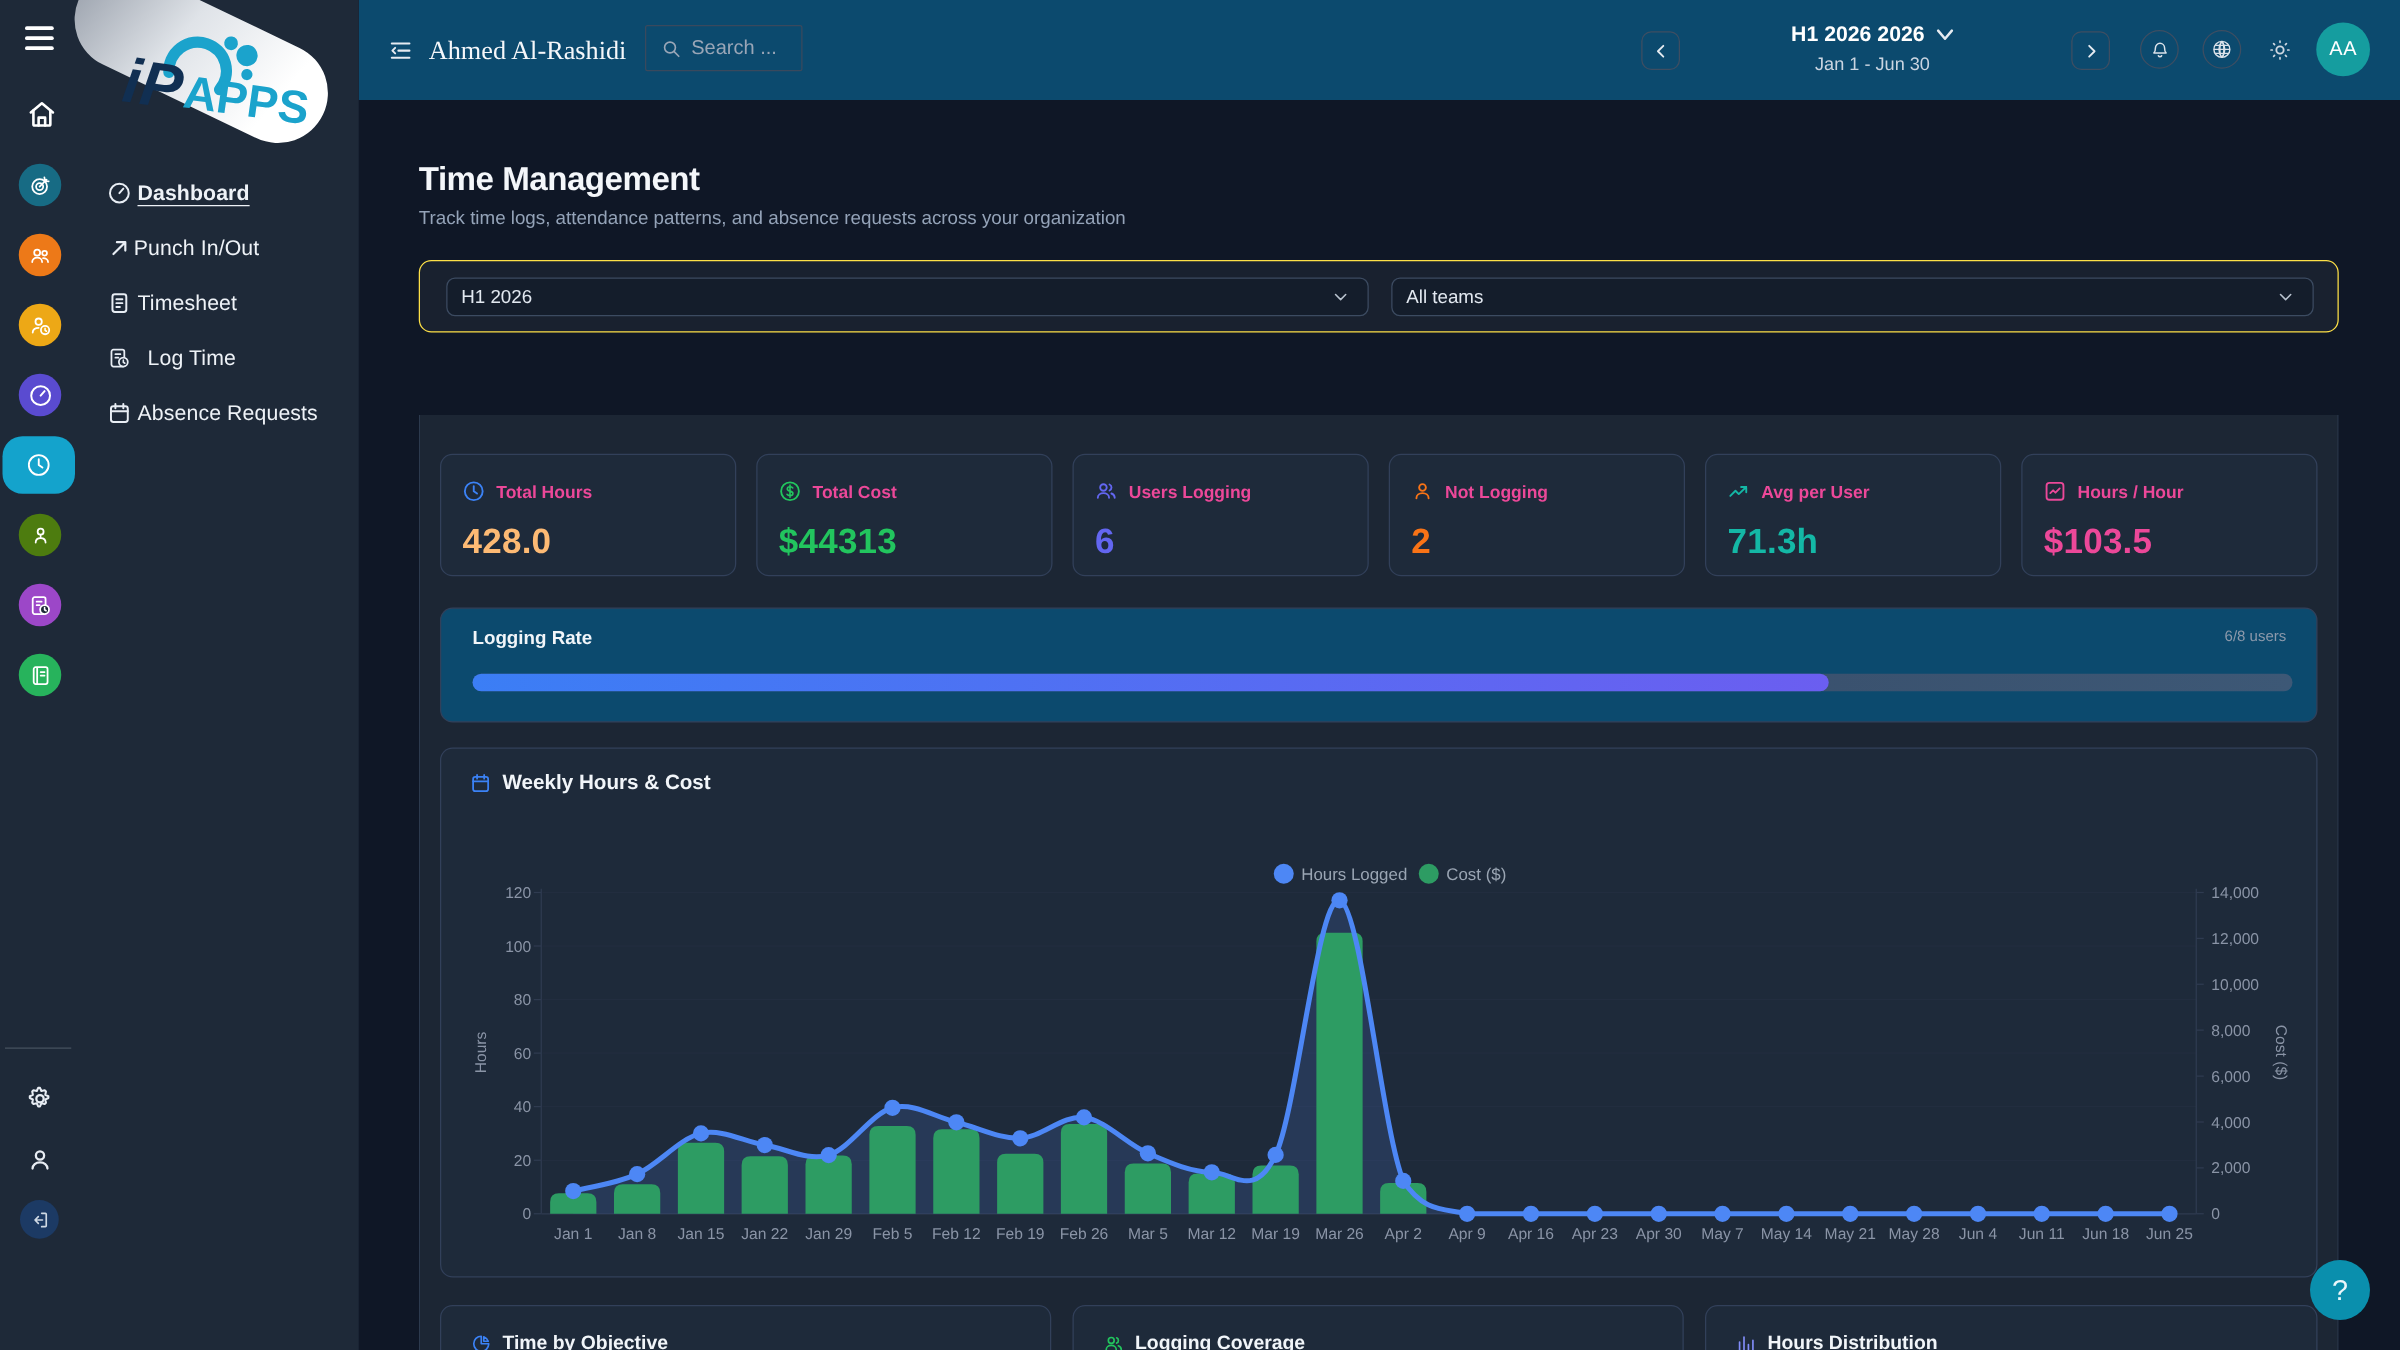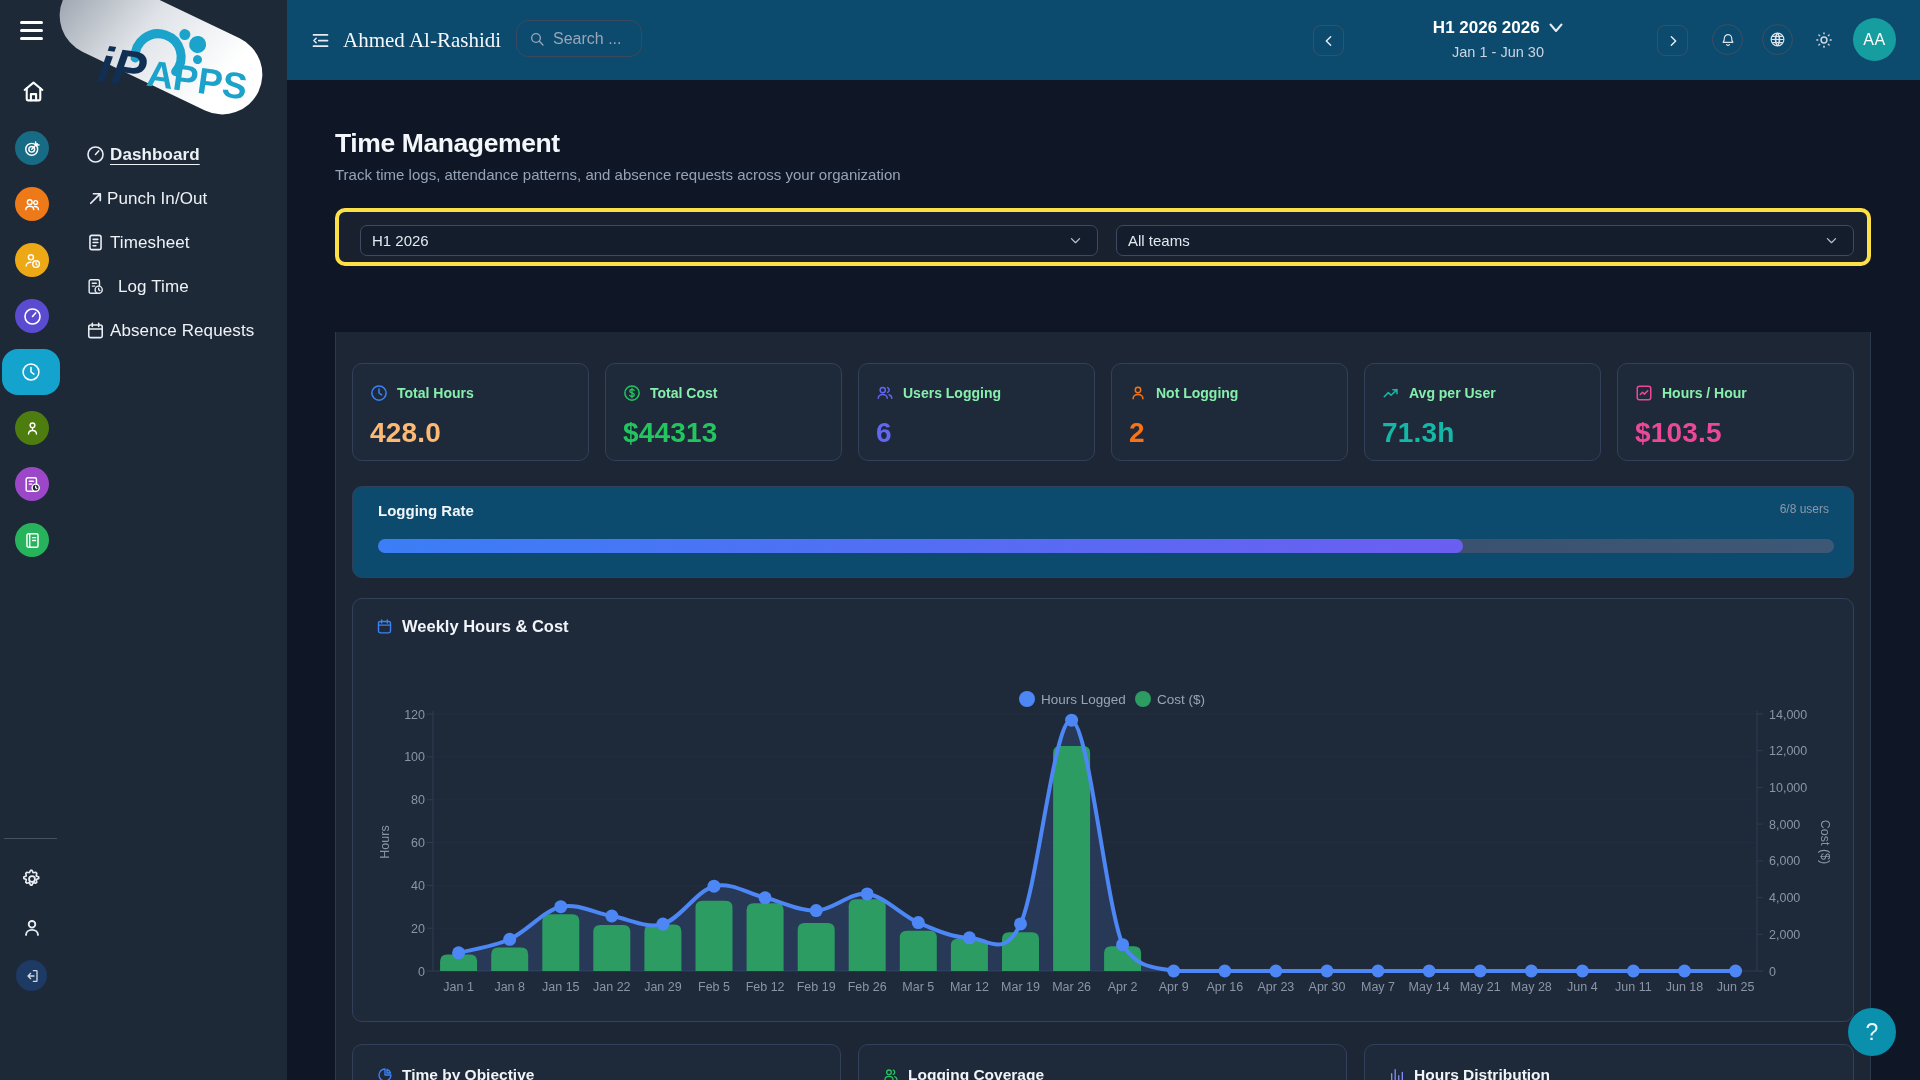--- a/index.html
+++ b/index.html
@@ -26,54 +26,54 @@
 #sdivider { position:absolute; left:4px; top:838px; width:53px; height:1px; background:#46525f; }
 .sfoot { position:absolute; display:flex; align-items:center; justify-content:center; }
 #logoutc { left:16px; top:960px; width:31px; height:31px; border-radius:50%; background:#1c3a64; }
 
 
 #topbar { position:absolute; left:287px; top:0; width:1633px; height:80px;
   background:#0c4a6e; z-index:4; }
 #uname { position:absolute; left:56px; top:28px; font-family:"Liberation Serif",serif;
   font-size:21px; color:#f5f7fa; }
 #searchbox { position:absolute; left:229px; top:20px; width:126px; height:37px;
-  border:1px solid #3a495d; border-radius:12px; display:flex; align-items:center;
+  border:1px solid #3a495d; border-radius:2px; display:flex; align-items:center;
   padding-left:12px; gap:8px; color:#9aa6b7; font-size:16px; }
 .sqbtn { position:absolute; top:25px; width:31px; height:31px; border:1px solid #3e4e62;
   border-radius:8px; display:flex; align-items:center; justify-content:center; }
 .cbtn { position:absolute; top:24px; width:31px; height:31px; border:1px solid #3e4e62;
   border-radius:50%; display:flex; align-items:center; justify-content:center; }
 #period { position:absolute; left:1106px; top:18px; width:210px; text-align:center; }
 #period .t { font-size:17px; font-weight:700; color:#fff; white-space:nowrap; }
 #period .d { font-size:14.5px; color:#cbd5e1; margin-top:6px; }
 #avatar { position:absolute; left:1566px; top:18px; width:43px; height:43px; border-radius:50%;
   background:#159d9f; display:flex; align-items:center; justify-content:center;
   font-size:16px; font-weight:500; color:#fff; letter-spacing:0.5px; }
 
 
 #h1 { position:absolute; left:335px; top:128px; font-size:26.5px; font-weight:700; color:#f4f7fa; letter-spacing:-0.4px; }
 #sub { position:absolute; left:335px; top:166px; font-size:15px; color:#94a3b8; }
 #filter { position:absolute; left:335px; top:208px; width:1536px; height:58px;
-  background:#19212f; border:4px solid #fde047; border-radius:10px; }
+  background:#19212f; border:1px solid #fde047; border-radius:10px; }
 .sel { position:absolute; top:13px; height:31px; background:#141d2b; border:1px solid #3c4b61;
   border-radius:7px; display:flex; align-items:center; padding:0 14px 0 11px;
   font-size:15px; color:#e2e8f0; justify-content:space-between; }
 #tabs { position:absolute; left:335px; top:289px; width:1536px; height:43px; }
 .tab { position:absolute; top:0; height:40px; display:flex; align-items:center; gap:8px;
   font-size:15px; font-weight:600; color:#e9eef4; padding:0 11px; }
 .tab.on { background:#2d3b4d; border-bottom:3px solid #29b7da; height:43px; }
 #tabline { position:absolute; left:0; top:41px; width:1536px; height:2px; background:#1b84aa; }
 #panel { position:absolute; left:335px; top:332px; width:1536px; height:800px;
   background:#1c2634; border:1px solid #2c3a4e; border-top:none;
   border-radius:0 0 12px 12px; }
 
 .scard { position:absolute; top:363px; width:237px; height:98px; background:#1e2a3a;
   border:1px solid #32405a; border-radius:10px; padding:20px 17px; }
 .srow { display:flex; align-items:center; gap:9px; }
-.slabel { font-size:14px; font-weight:600; color:#86efac; white-space:nowrap; }
+.slabel { font-size:14px; font-weight:600; color:#ec4899; white-space:nowrap; }
 .sval { font-size:28px; font-weight:700; margin-top:15px; letter-spacing:0.2px; }
 
 #lograte { position:absolute; left:352px; top:486px; width:1502px; height:92px;
   background:#0c4a6e; border:1px solid #32405a; border-radius:10px; }
 #lograte .t { position:absolute; left:25px; top:15px; font-size:15px; font-weight:700; }
 #lograte .u { position:absolute; right:24px; top:15px; font-size:12px; color:#8c99ab; }
 #ltrack { position:absolute; left:25px; top:52px; width:1456px; height:14px; border-radius:7px;
   background:linear-gradient(90deg,#32405a 0%,#3d5876 100%); }
 #lfill { position:absolute; left:0; top:0; width:1085px; height:14px; border-radius:7px;
   background:linear-gradient(90deg,#3b7ef5 0%,#6b5ef0 100%); }

